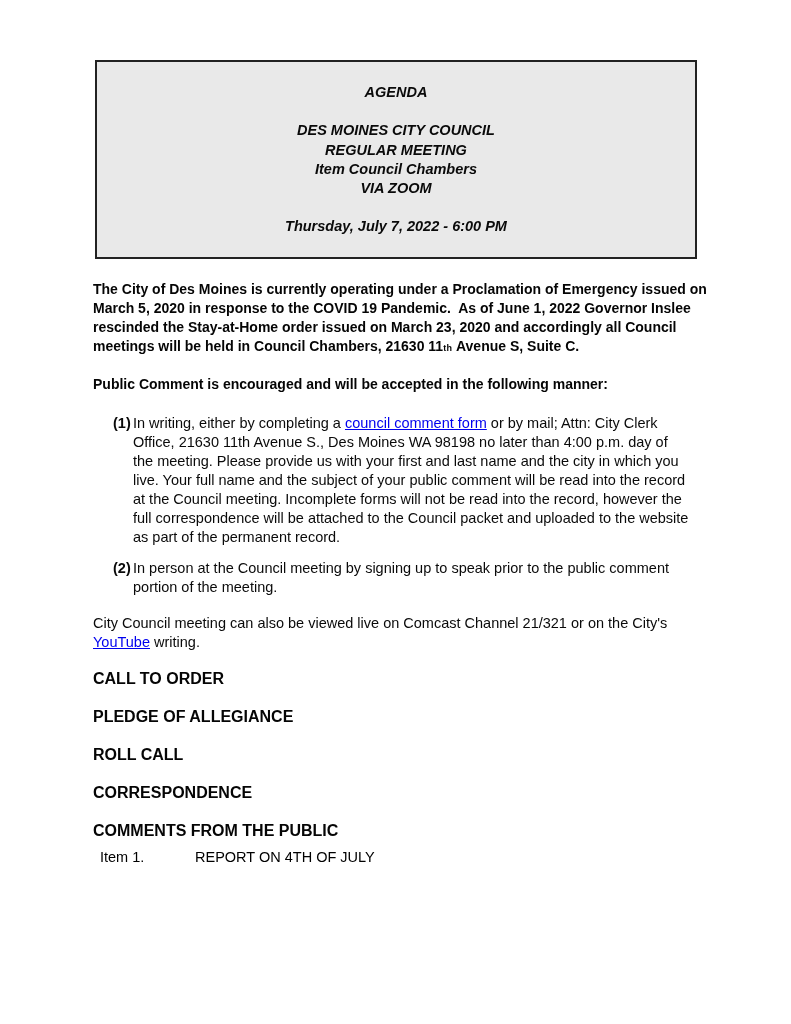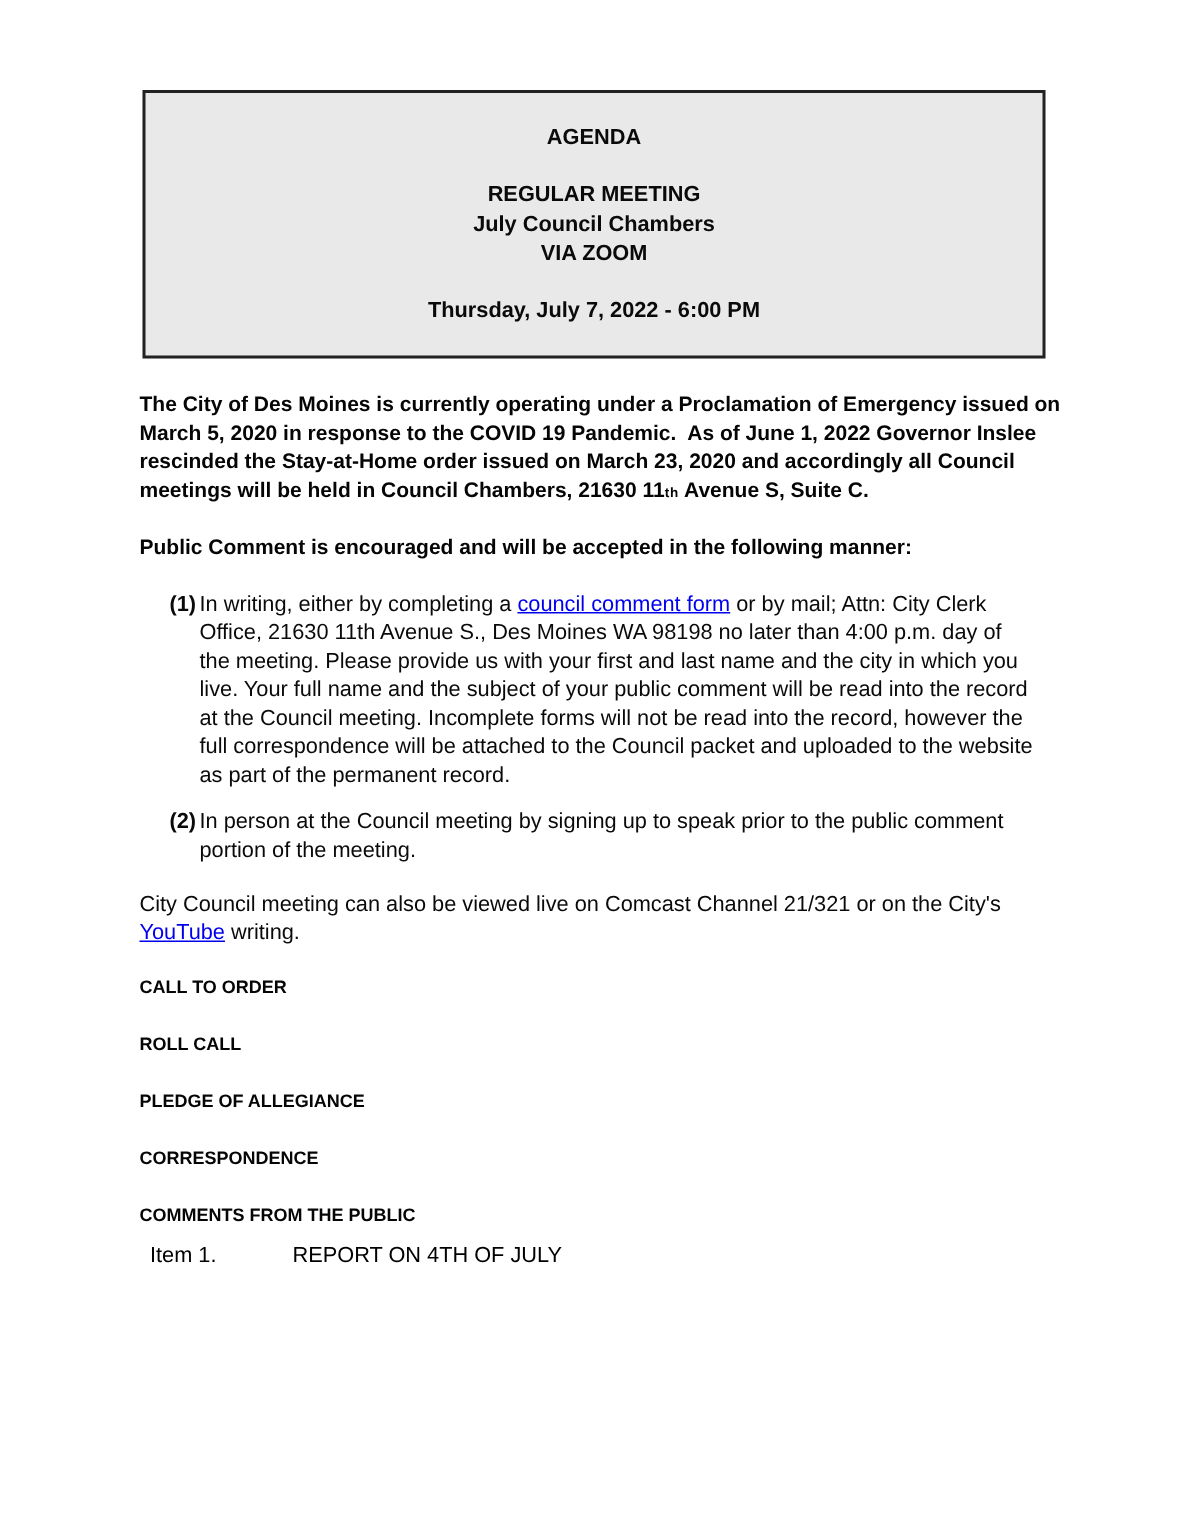--- a/index.html
+++ b/index.html
@@ -23,20 +23,21 @@
     width: 602px;
     margin-left: 2px;
     background: #e9e9e9;
     border: 2px solid #222222;
     text-align: center;
     font-weight: bold;
     font-size: 14.5px;
     line-height: 19.3px;
     padding: 21px 10px 20px 10px;
     color: #0a0a0a;
+    font-style: italic;
   }
   .header-box .gap { height: 19px; }
 
   
   .para-bold {
     font-weight: bold;
     font-size: 14px;
     line-height: 19px;
     white-space: pre-wrap;
     color: #050505;
@@ -71,21 +72,21 @@
     color: #0000ee;
     text-decoration: underline;
     cursor: pointer;
     text-align: center;
   }
 
   
   .section-heading {
     margin-top: 19px;
     font-weight: bold;
-    font-size: 12px;
+    font-size: 16px;
     line-height: 19px;
     color: #050505;
   }
   .section-heading.first { margin-top: 17px; }
 
   
   .agenda-item-row {
     display: flex;
     margin-top: 8px;
     margin-left: 7px;
@@ -97,22 +98,23 @@
   .agenda-item-title { flex: 1 1 auto; }
 </style>
 </head>
 <body>
 
 <div class="page">
 
   <div class="header-box">
     <div>AGENDA</div>
     <div class="gap"></div>
+    <div>DES MOINES CITY COUNCIL</div>
     <div>REGULAR MEETING</div>
-    <div>July Council Chambers</div>
+    <div>Item Council Chambers</div>
     <div>VIA ZOOM</div>
     <div class="gap"></div>
     <div>Thursday, July 7, 2022 - 6:00 PM</div>
   </div>
 
   <p class="para-bold emergency"><span>The City of Des Moines is currently operating under a Proclamation of Emergency issued on March 5, 2020 in response to the COVID 19 Pandemic.  As of June 1, 2022 Governor Inslee rescinded the Stay-at-Home order issued on March 23, 2020 and accordingly all Council meetings will be held in Council Chambers, 21630 11</span><span class="ordinal-small">th</span><span> Avenue S, Suite C.</span></p>
 
   <p class="para-bold pc-heading">Public Comment is encouraged and will be accepted in the following manner:</p>
 
   <div class="method-item para-reg">
@@ -121,22 +123,22 @@
   </div>
 
   <div class="method-item second para-reg">
     <div class="method-num">(2)</div>
     <div class="method-text">In person at the Council meeting by signing up to speak prior to the public comment portion of the meeting.</div>
   </div>
 
   <p class="para-reg viewing"><span>City Council meeting can also be viewed live on Comcast Channel 21/321 or on the City's </span><a class="doc-link">YouTube</a><span> writing.</span></p>
 
   <div class="section-heading first">CALL TO ORDER</div>
+  <div class="section-heading">PLEDGE OF ALLEGIANCE</div>
   <div class="section-heading">ROLL CALL</div>
-  <div class="section-heading">PLEDGE OF ALLEGIANCE</div>
   <div class="section-heading">CORRESPONDENCE</div>
   <div class="section-heading">COMMENTS FROM THE PUBLIC</div>
 
   <div class="agenda-item-row">
     <div class="agenda-item-label">Item 1.</div>
     <div class="agenda-item-title">REPORT ON 4TH OF JULY</div>
   </div>
 
 </div>
 

